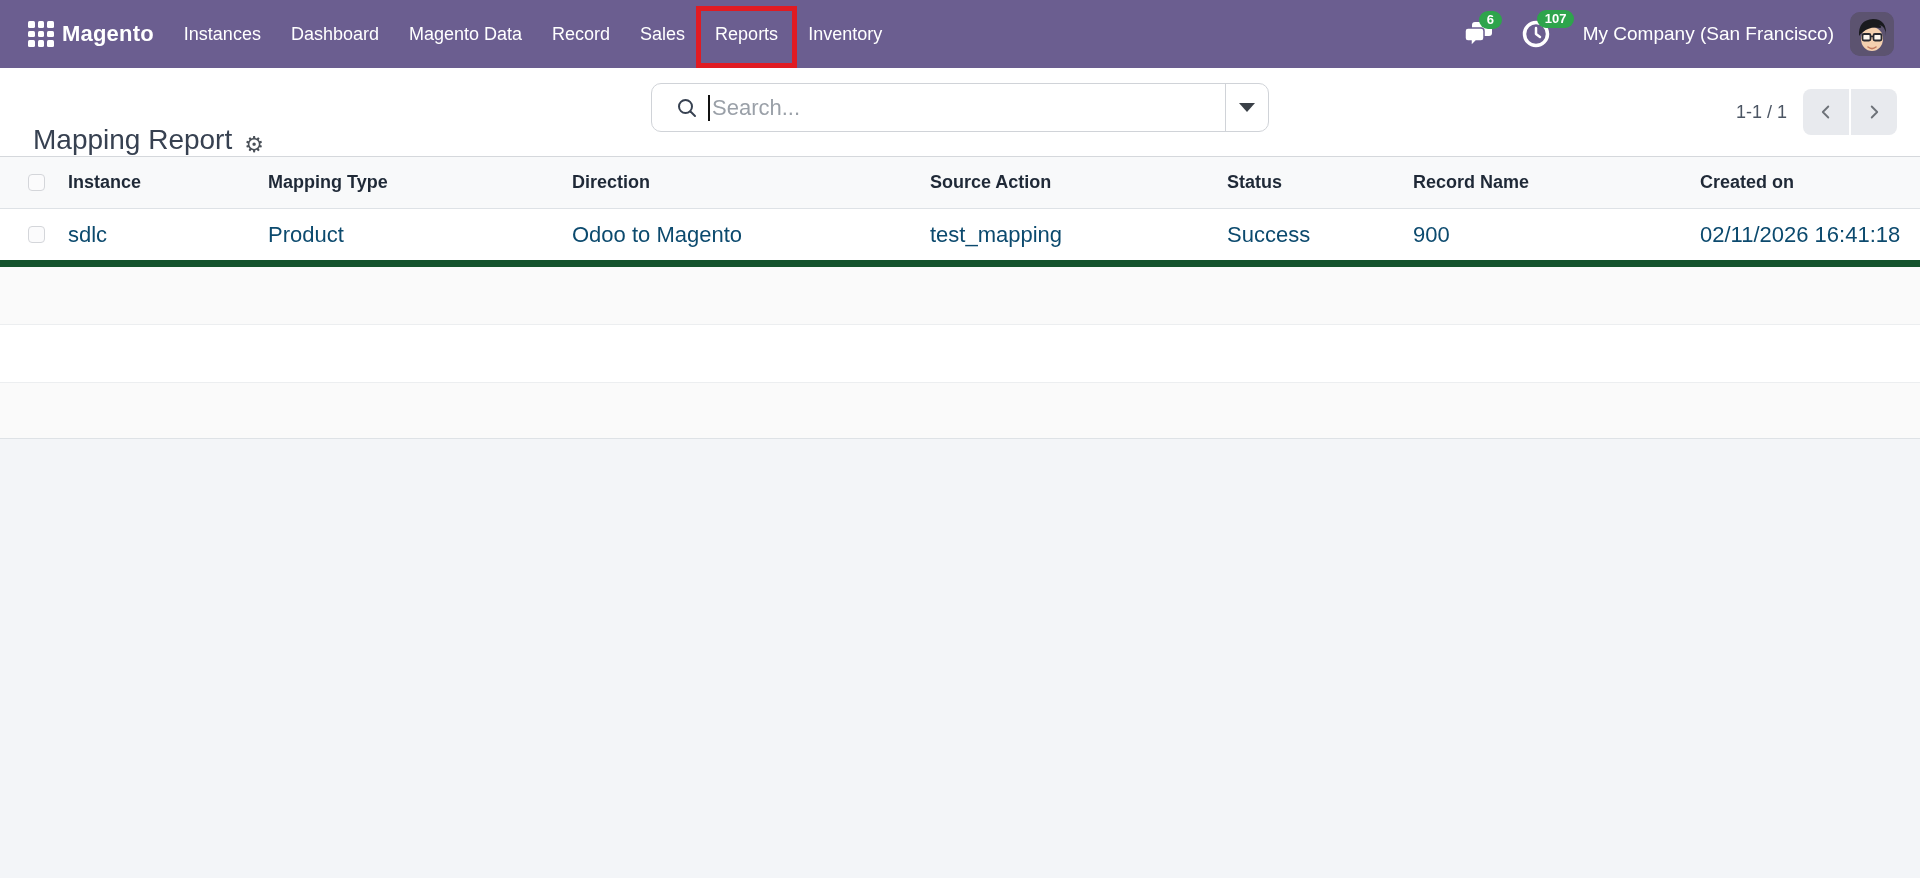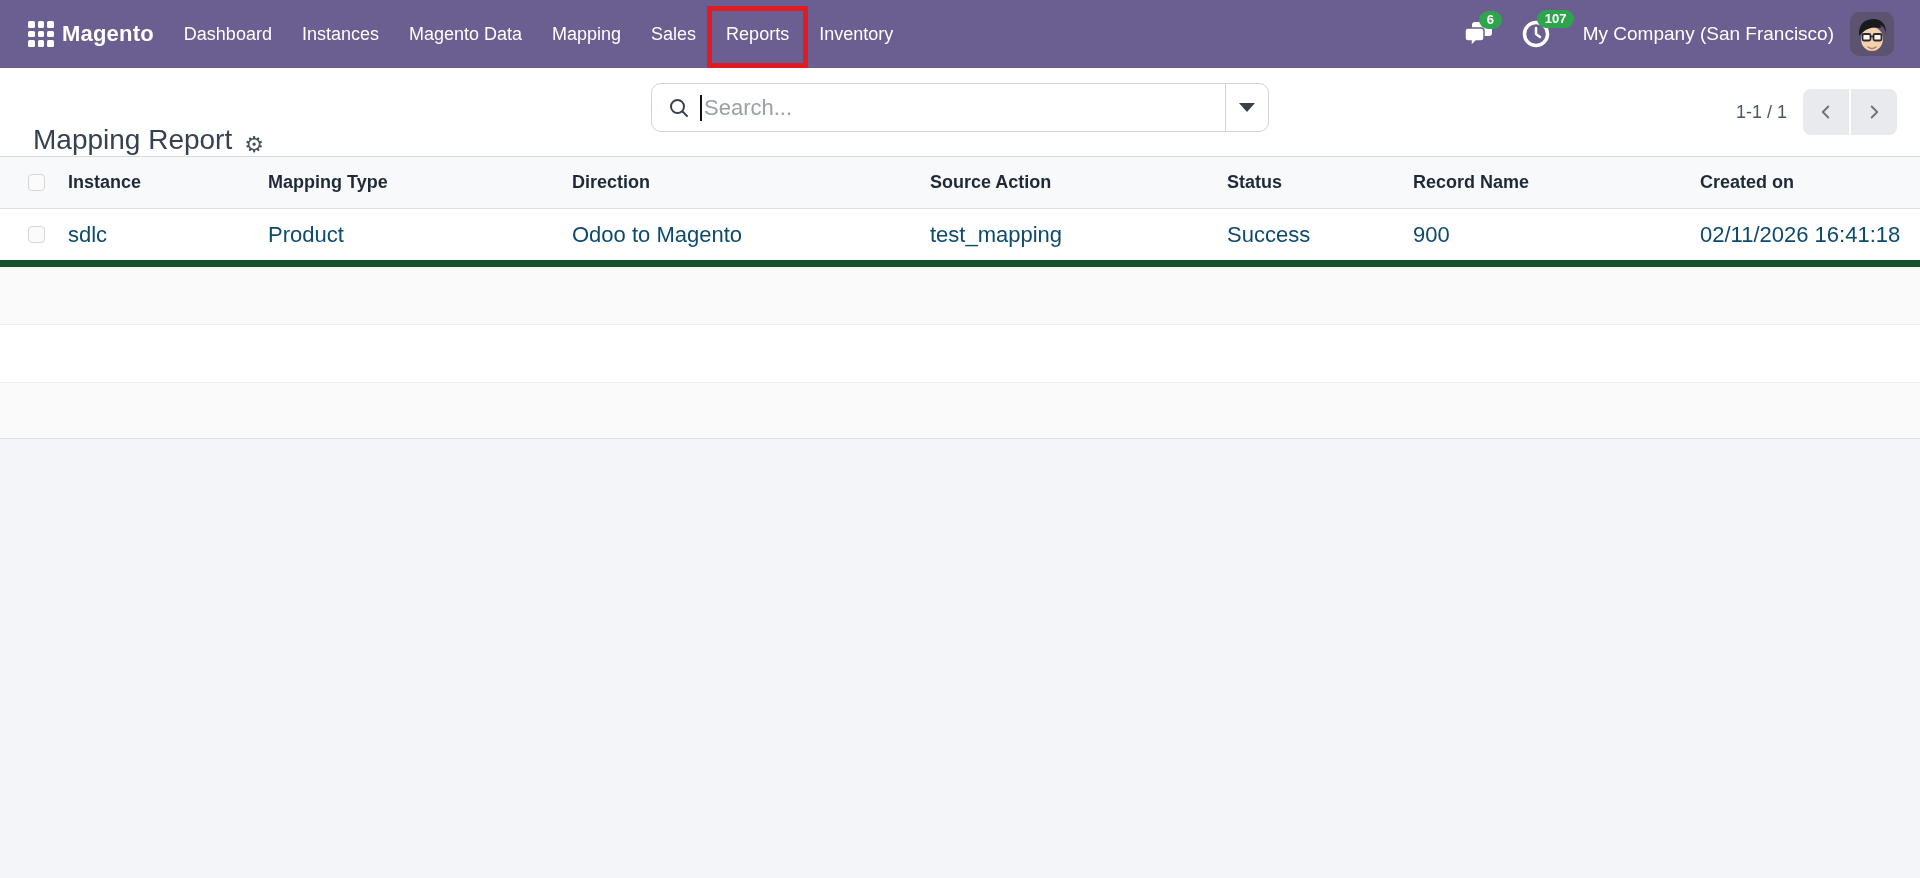--- a/index.html
+++ b/index.html
@@ -31,21 +31,21 @@
     background:#5c5370; flex:0 0 auto; }
 
   
   .control-panel { height:88px; background:#fff; position:relative; }
   .cp-left { position:absolute; left:33px; top:0; height:100%; display:flex; align-items:flex-end; }
   .page-title { font-size:28px; font-weight:normal; color:#374151; }
   .gear { font-family:"DejaVu Sans", sans-serif; font-size:22px; color:#4a5058;
     margin-left:12px; cursor:pointer; line-height:1; }
   .search { position:absolute; left:50%; transform:translateX(-50%); top:15px;
     width:618px; height:49px; background:#fff; border:1px solid #d0d3d8;
-    border-radius:10px; display:flex; align-items:center; }
+    border-radius:10px; display:flex; align-items:center;padding-left:8px; }
   .search-icon-wrap { padding:0 10px 0 16px; display:flex; align-items:center; }
   .caret { width:2px; height:26px; background:#111; margin-right:2px; }
   .search input { flex:1; border:none; outline:none; font-size:22px; color:#374151;
     background:transparent; font-family:"Liberation Sans", sans-serif; }
   .search input::placeholder { color:#9aa0a8; }
   .search-divider { width:1px; height:100%; background:#d0d3d8; }
   .dd-toggle { width:42px; height:100%; display:flex; align-items:center; justify-content:center;
     cursor:pointer; border-radius:0 10px 10px 0; }
   .tri-down { width:0; height:0; border-left:8px solid transparent; border-right:8px solid transparent;
     border-top:9px solid #3a4047; }
@@ -87,30 +87,30 @@
         <span></span>
         <span></span>
         <span></span>
         <span></span>
         <span></span>
         <span></span>
     </div>
     <div class="brand">Magento</div>
     <nav class="menu">
       <div class="menu-item">
+          <span>Instances</span>
+        </div>
+      <div class="menu-item">
           <span>Dashboard</span>
         </div>
       <div class="menu-item">
-          <span>Instances</span>
-        </div>
-      <div class="menu-item">
           <span>Magento Data</span>
         </div>
       <div class="menu-item">
-          <span>Mapping</span>
+          <span>Record</span>
         </div>
       <div class="menu-item">
           <span>Sales</span>
         </div>
       <div class="menu-item">
         <span>Reports</span>
         <div class="red-box"></div>
       </div>
       <div class="menu-item">
           <span>Inventory</span>

